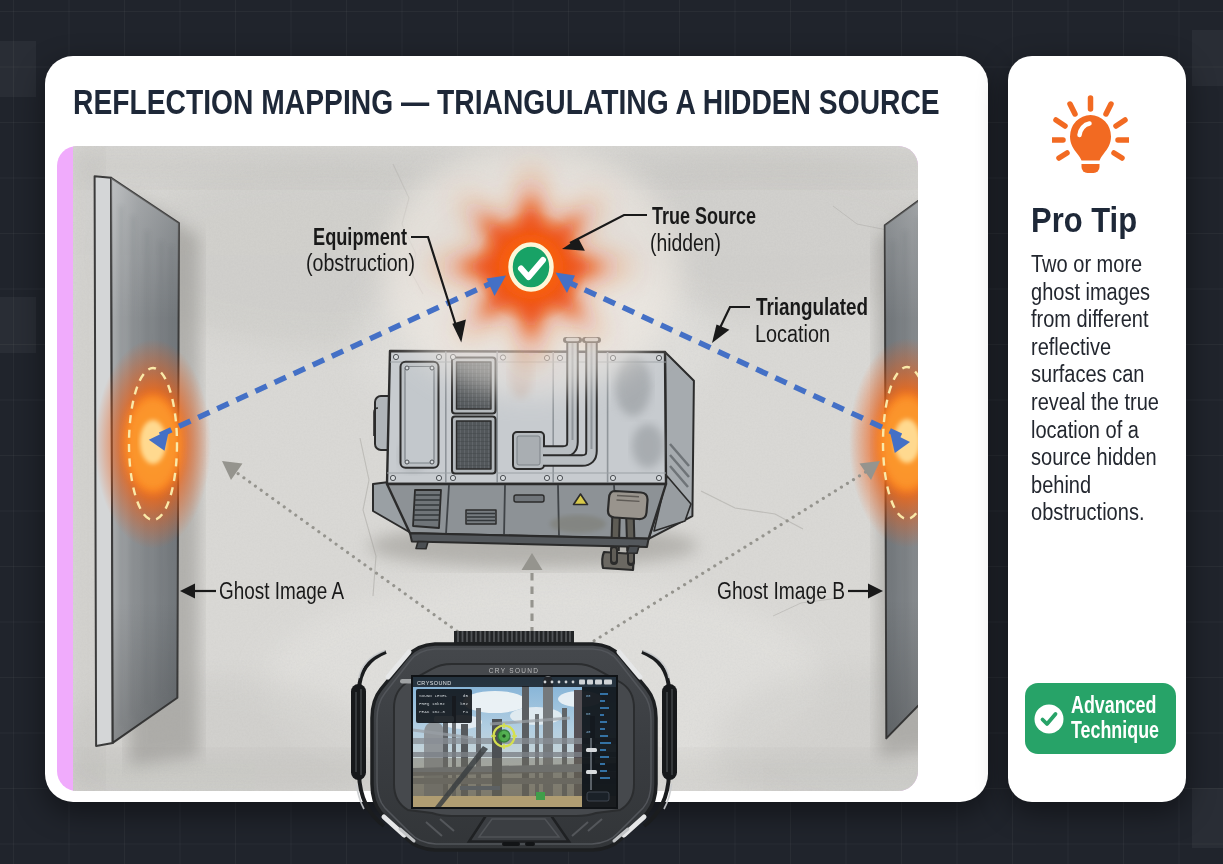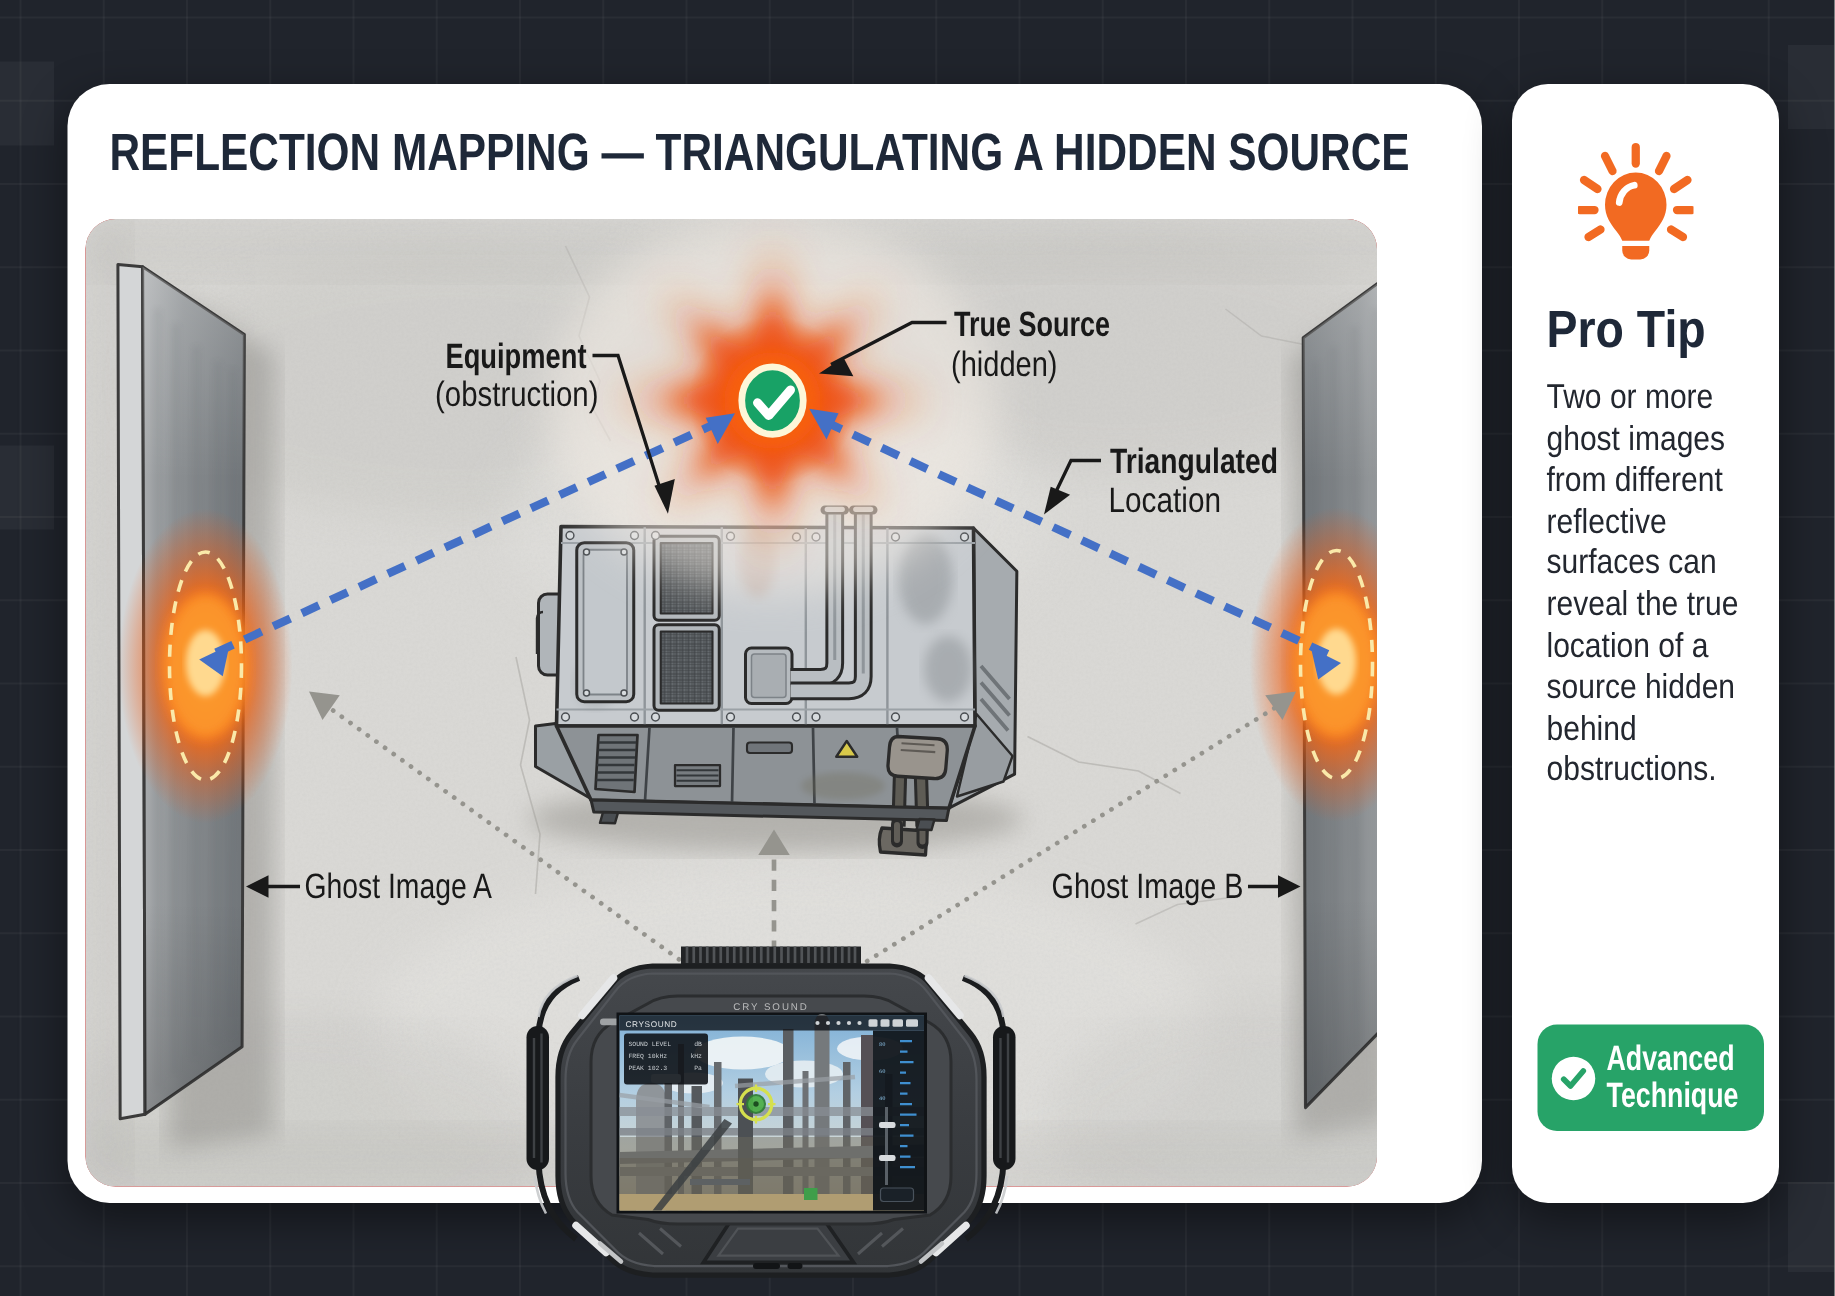--- a/index.html
+++ b/index.html
@@ -21,21 +21,21 @@
 }
 #main { left:45px; top:56px; width:943px; height:746px; }
 #side { left:1008px; top:56px; width:178px; height:746px; border-radius:24px; }
 #title {
   position:absolute; left:73px; top:82px;
   font-size:35px; font-weight:bold; color:#1e2838;
   white-space:nowrap; transform-origin:left top; transform:scaleX(0.807);
 }
 #diagram {
   position:absolute; left:57px; top:146px; width:861px; height:645px;
-  border-radius:20px; overflow:hidden; background:#b91c1c;
+  border-radius:20px; overflow:hidden; background:#f0abfc;padding-left:16px;
 }
 #protip-h { position:absolute; left:1031px; top:200px; font-size:35px; font-weight:bold; color:#1e2838; transform-origin:left top; transform:scaleX(0.885); white-space:nowrap;}
 #protip-t { position:absolute; left:1031px; top:251px; font-size:23px; line-height:27.6px; color:#23272f; transform-origin:left top; transform:scaleX(0.87); white-space:nowrap;}
 #btn {
   position:absolute; left:1025px; top:683px; width:151px; height:71px;
   background:#27a368; border-radius:13px; color:#fff;
 }
 #btn .txt { position:absolute; left:46px; top:10px; font-size:23.5px; font-weight:bold; line-height:25px; transform-origin:left top; transform:scaleX(0.76); white-space:nowrap;}
 #btn svg { position:absolute; left:9px; top:21px; }
 </style>

